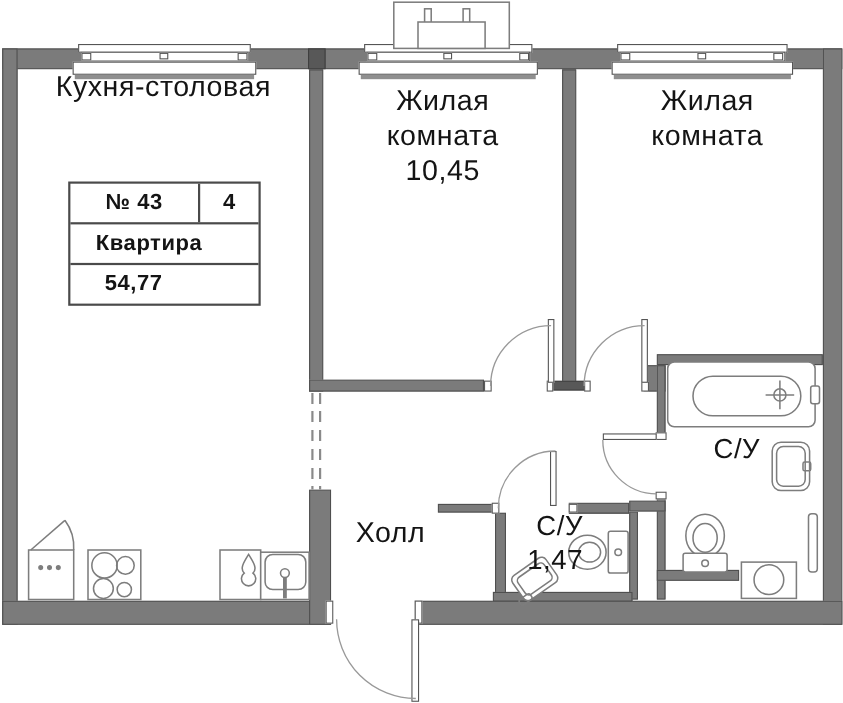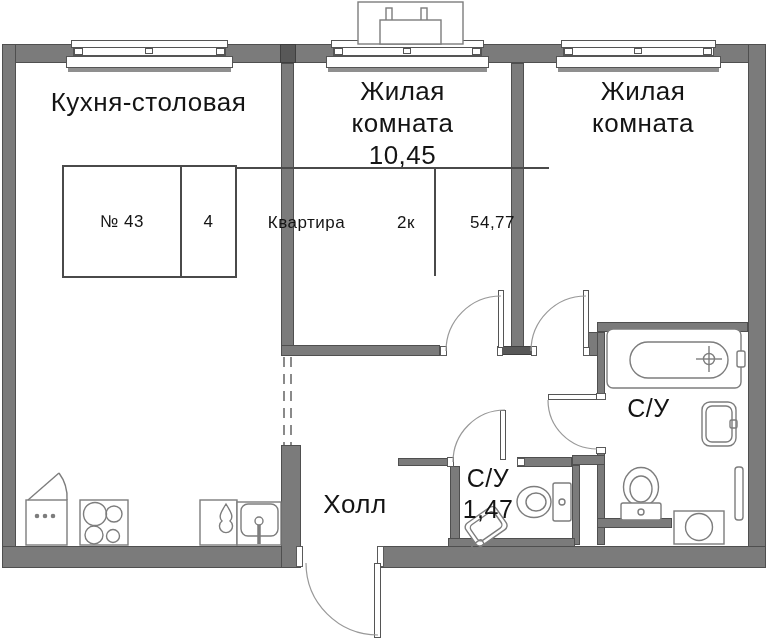--- a/index.html
+++ b/index.html
@@ -8,23 +8,23 @@
   .abs{position:absolute;}
   .wall{position:absolute;background:#7b7b7b;box-shadow:inset 0 0 0 1px #4f4f4f;}
   .wall-dark{position:absolute;background:#585858;box-shadow:inset 0 0 0 1px #3f3f3f;}
   .jamb{position:absolute;background:#fff;border:1px solid #5a5a5a;box-sizing:border-box;}
   .leaf{position:absolute;background:#fff;border:1px solid #555;box-sizing:border-box;}
   .dash{position:absolute;width:2px;background:repeating-linear-gradient(to bottom,#8a8a8a 0 10px,transparent 10px 17px);}
   .win-band,.win-sill,.win-mark{position:absolute;background:#fff;border:1px solid #555;box-sizing:border-box;}
   .win-shadow{position:absolute;background:#8f8f8f;}
   svg.overlay{position:absolute;left:0;top:0;pointer-events:none;}
   .room-label{position:absolute;text-align:center;font-size:26px;line-height:32px;letter-spacing:.5px;color:#141414;white-space:nowrap;}
-  .room-label.small{font-size:25px;line-height:31px;}
+  .room-label.small{font-size:25px;line-height:31px;text-align:right;}
   .info-table{position:absolute;left:62px;top:165px;width:175px;height:113px;border:2px solid #4a4a4a;box-sizing:border-box;
-              display:flex;flex-direction:row;font-size:17px;letter-spacing:.5px;}
+              display:flex;flex-direction:column;font-size:20px;letter-spacing:.5px;font-weight:bold;}
   .tr{display:flex;flex:1;border-top:2px solid #4a4a4a;}
   .tr:first-child{border-top:none;}
   .td{display:flex;align-items:center;justify-content:center;border-left:2px solid #4a4a4a;box-sizing:border-box;}
   .td:first-child{border-left:none;}
 </style>
 </head>
 <body>
 
 <div class="plan">
 
@@ -183,36 +183,36 @@
 
     <g fill="none" stroke="#999999" stroke-width="1.2">
       <path d="M446,351 A55,55 0 0 1 501,296"></path>
       <path d="M531,351 A55,55 0 0 1 586,296"></path>
       <path d="M548,400 A49,49 0 0 0 597,449"></path>
       <path d="M453,462 A52,52 0 0 1 505,410"></path>
       <path d="M306,563 A72,72 0 0 0 378,635"></path>
     </g>
   </svg>
 
-  <div class="room-label" style="left:16px;top:86px;width:265px">
+  <div class="room-label" style="left:16px;top:62px;width:265px">
     <div>Кухня-столовая</div>
   </div>
 
   <div class="room-label" style="left:294px;top:75px;width:217px">
     <div>Жилая</div>
     <div>комната</div>
     <div>10,45</div>
   </div>
 
   <div class="room-label" style="left:527px;top:75px;width:232px">
     <div>Жилая</div>
     <div>комната</div>
   </div>
 
-  <div class="room-label" style="left:290px;top:488px;width:130px">
+  <div class="room-label" style="left:290px;top:468px;width:130px">
     <div>Холл</div>
   </div>
 
   <div class="room-label small" style="left:446px;top:463px;width:84px">
     <div>С/У</div>
     <div>1,47</div>
   </div>
 
   <div class="room-label small" style="left:606px;top:393px;width:85px">
     <div>С/У</div>
@@ -220,18 +220,17 @@
 
   <div class="info-table">
     <div class="tr">
       <div class="td" style="width:116px">№ 43</div>
       <div class="td" style="width:55px">4</div>
     </div>
     <div class="tr">
       <div class="td" style="width:143px">Квартира</div>
     </div>
     <div class="tr">
-      <div class="td" style="width:56px">2к</div>
       <div class="td" style="width:115px">54,77</div>
     </div>
   </div>
 
 </div>
 
 </body></html>

